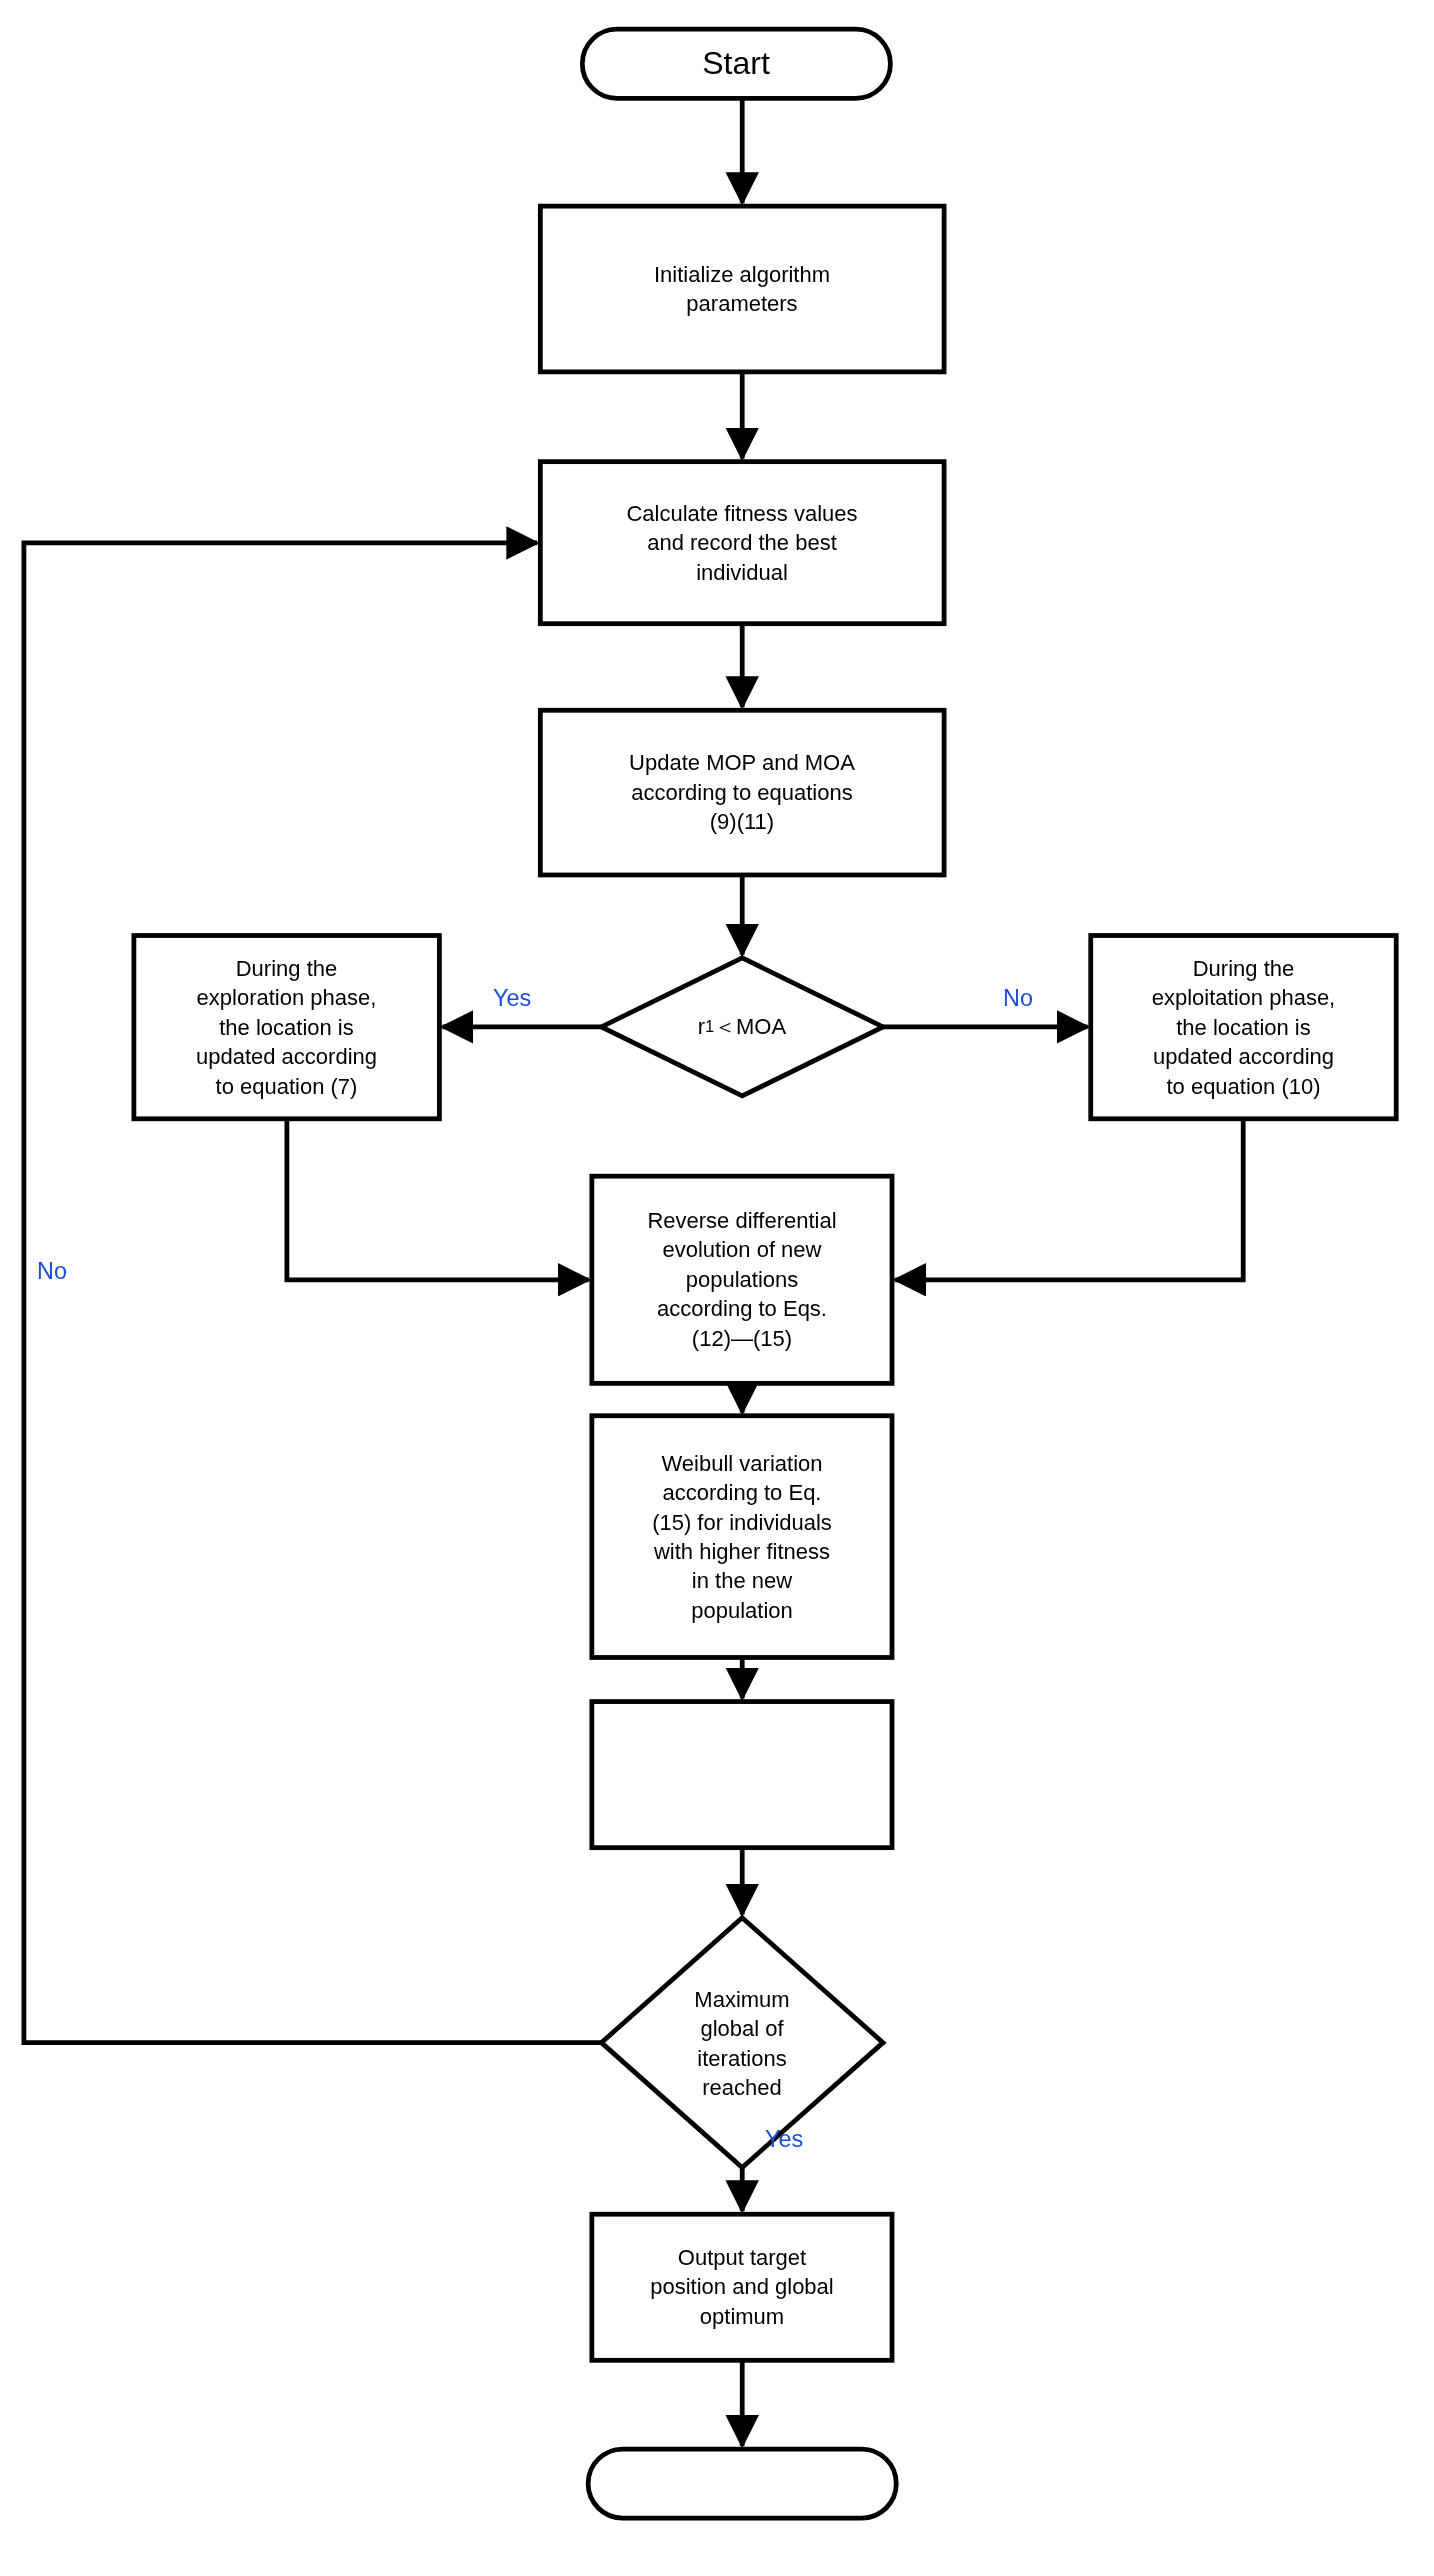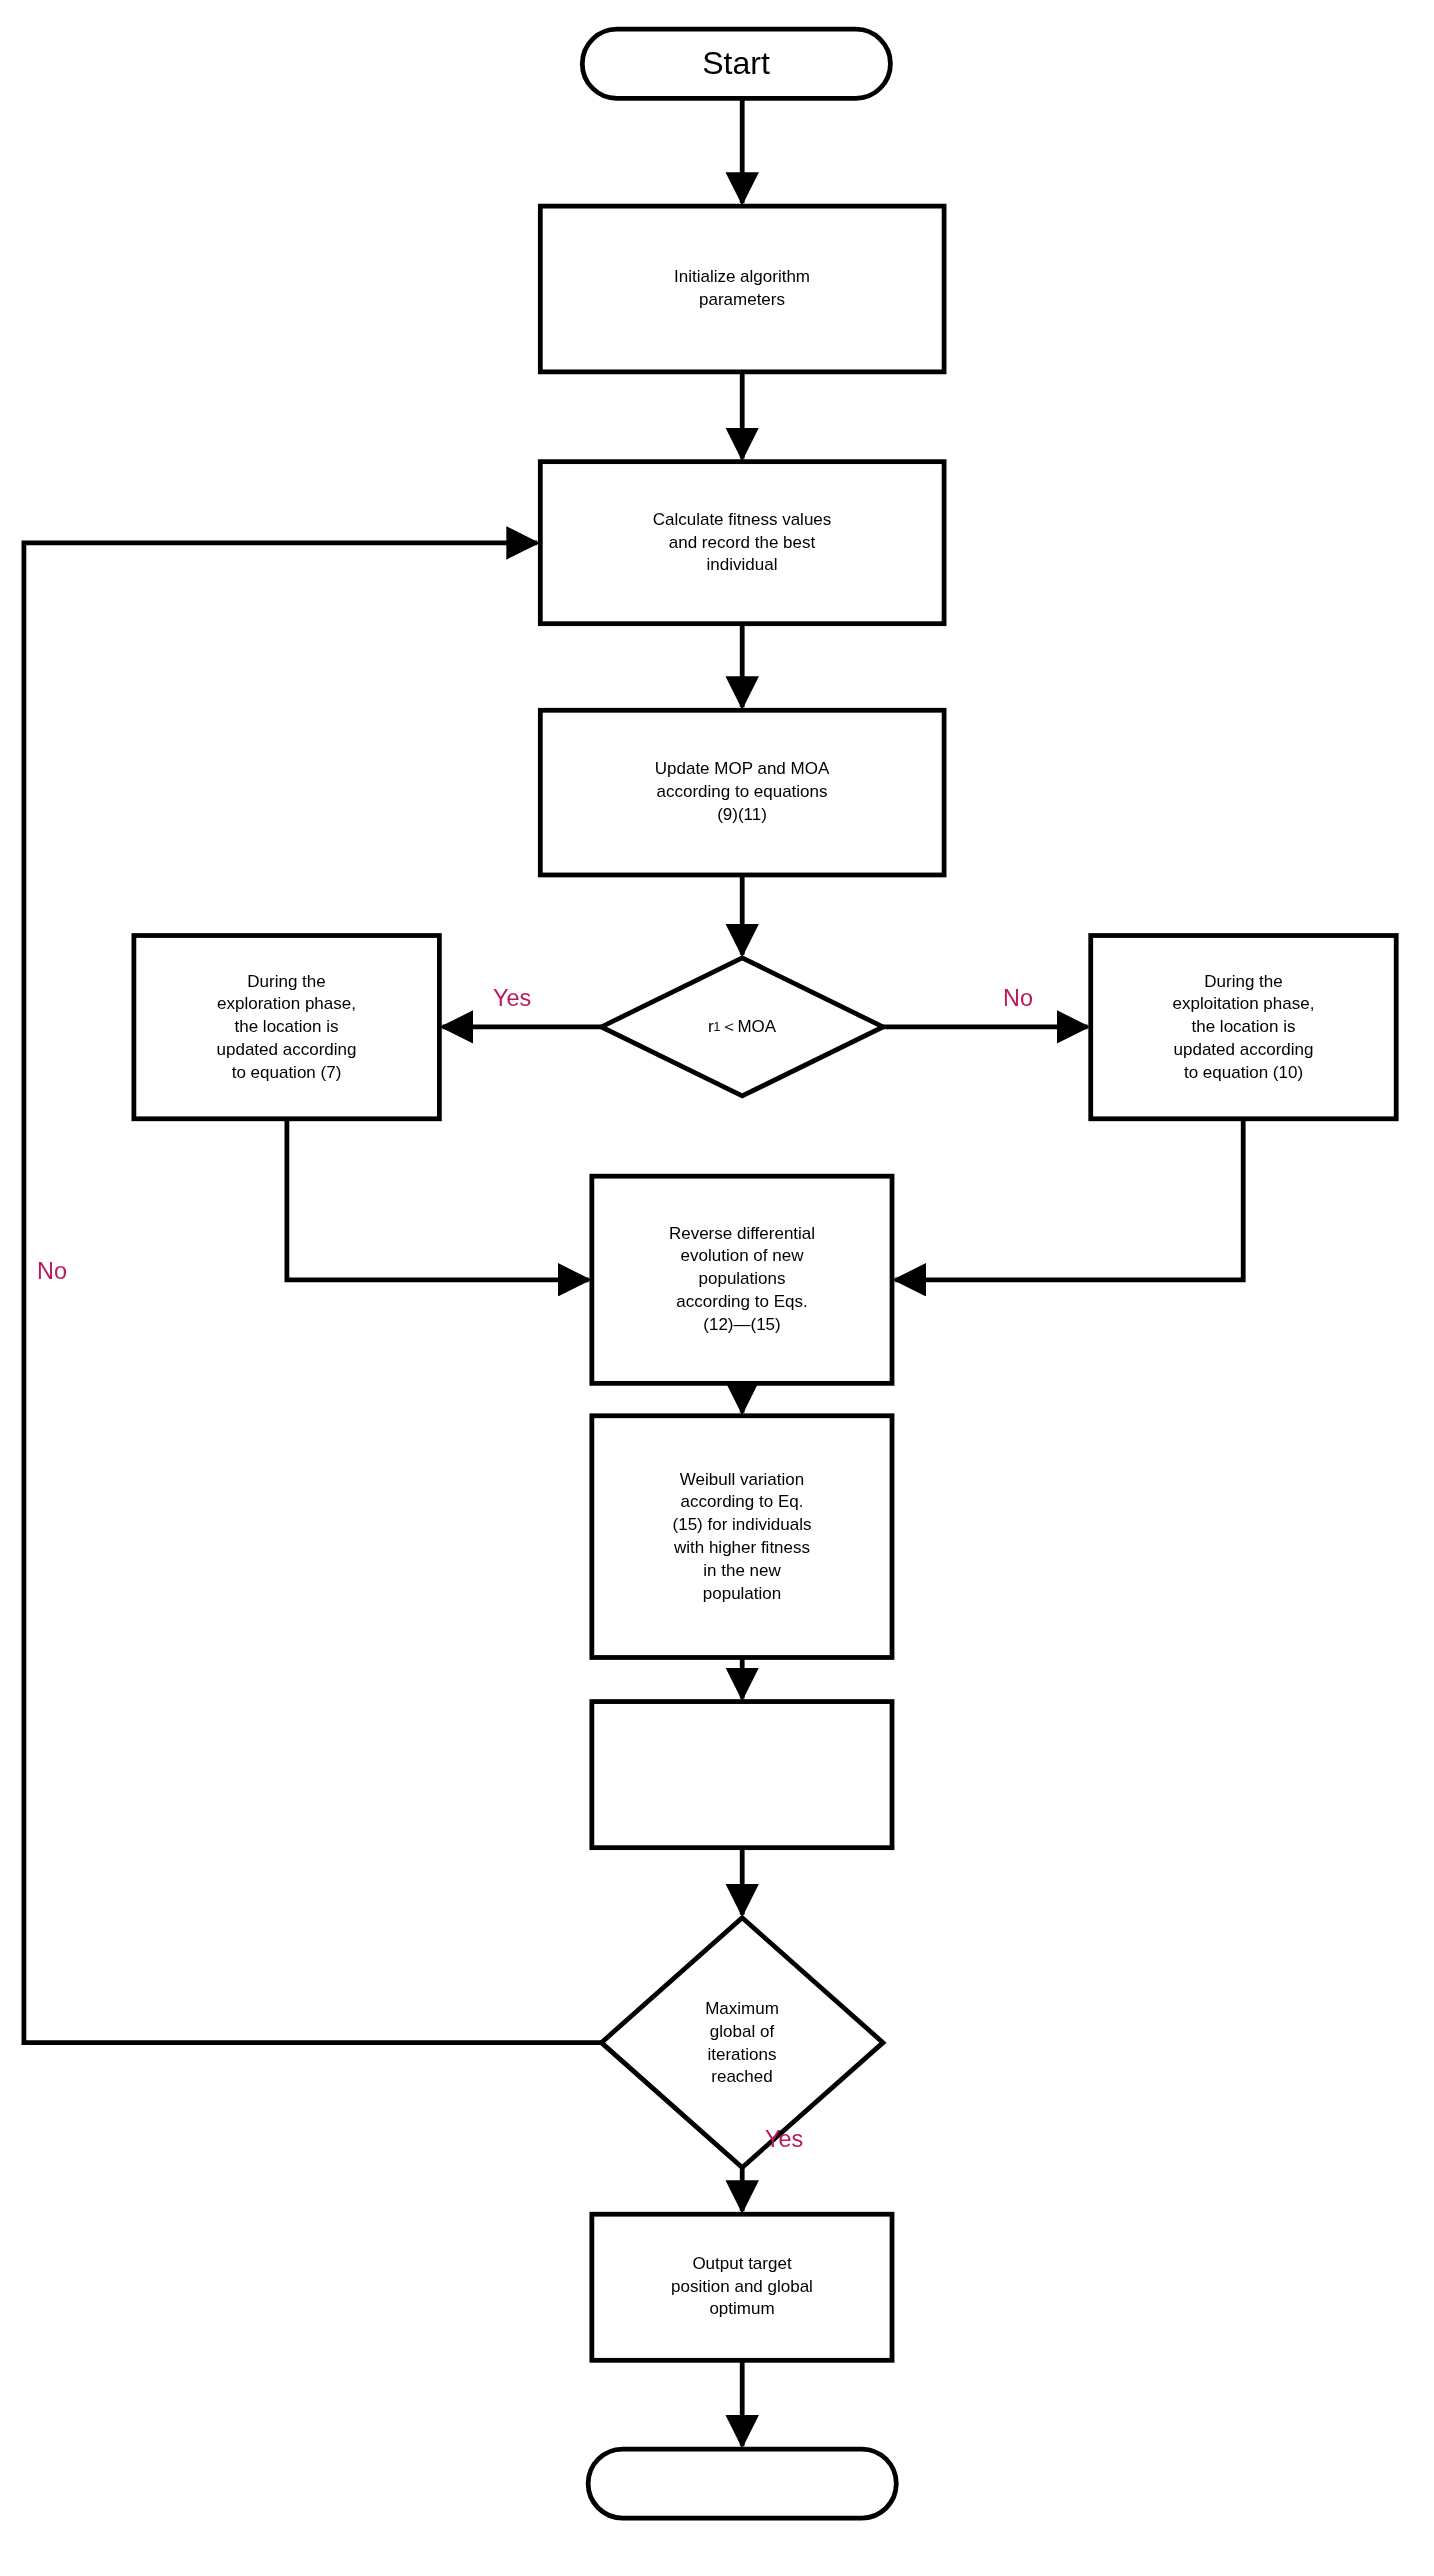--- a/index.html
+++ b/index.html
@@ -27,30 +27,30 @@
     height: 2576px;
   }
   
   .node-text {
     position: absolute;
     display: flex;
     align-items: center;
     justify-content: center;
     text-align: center;
     line-height: 1.34;
-    font-size: 17px;
+    font-size: 22px;
     color: #000000;
     white-space: pre-line;
     pointer-events: none;
   }
   .node-text.terminal { font-size: 32px; }
   .edge-label {
     position: absolute;
     font-size: 23.4px;
-    color: #be185d;
+    color: #1d4ed8;
     white-space: nowrap;
   }
   .sub { font-size: 0.72em; vertical-align: -0.22em; }
 </style>
 </head>
 <body>
 
 <div id="flowchart-root">
 
   <svg id="flow-svg" viewBox="0 0 2701 4849" preserveAspectRatio="none">

